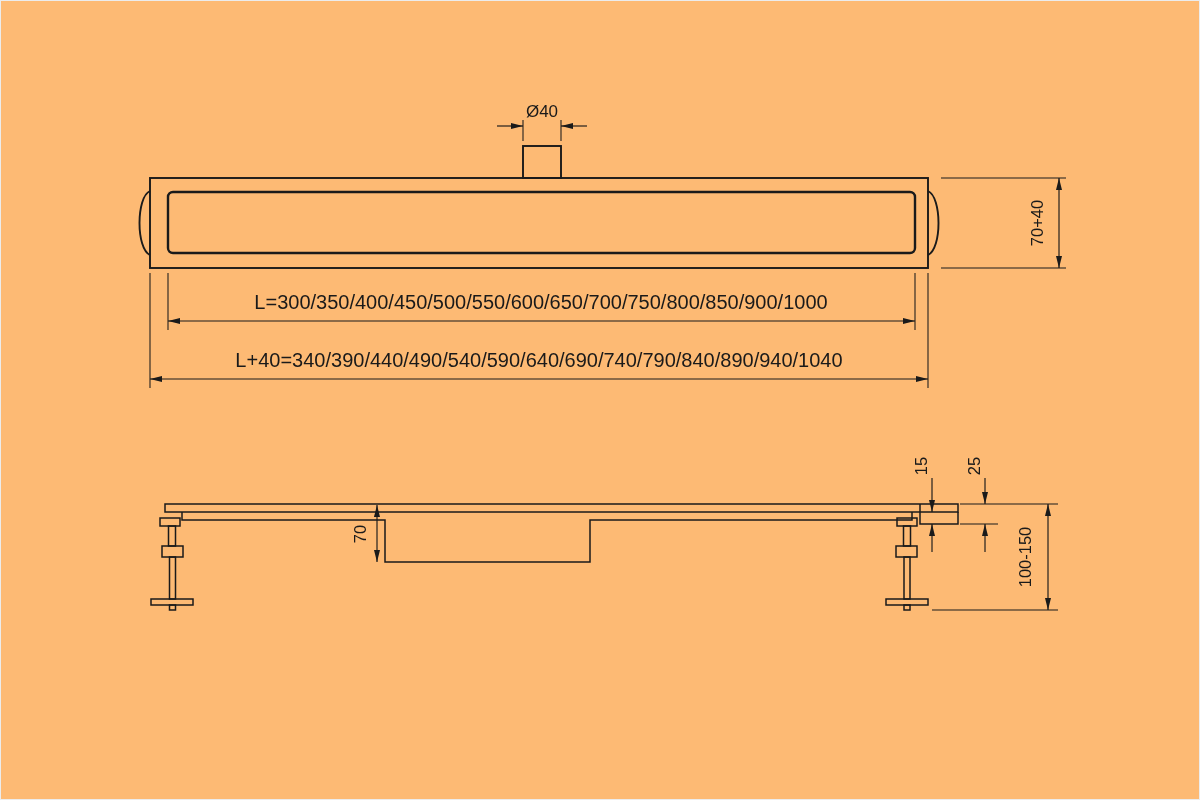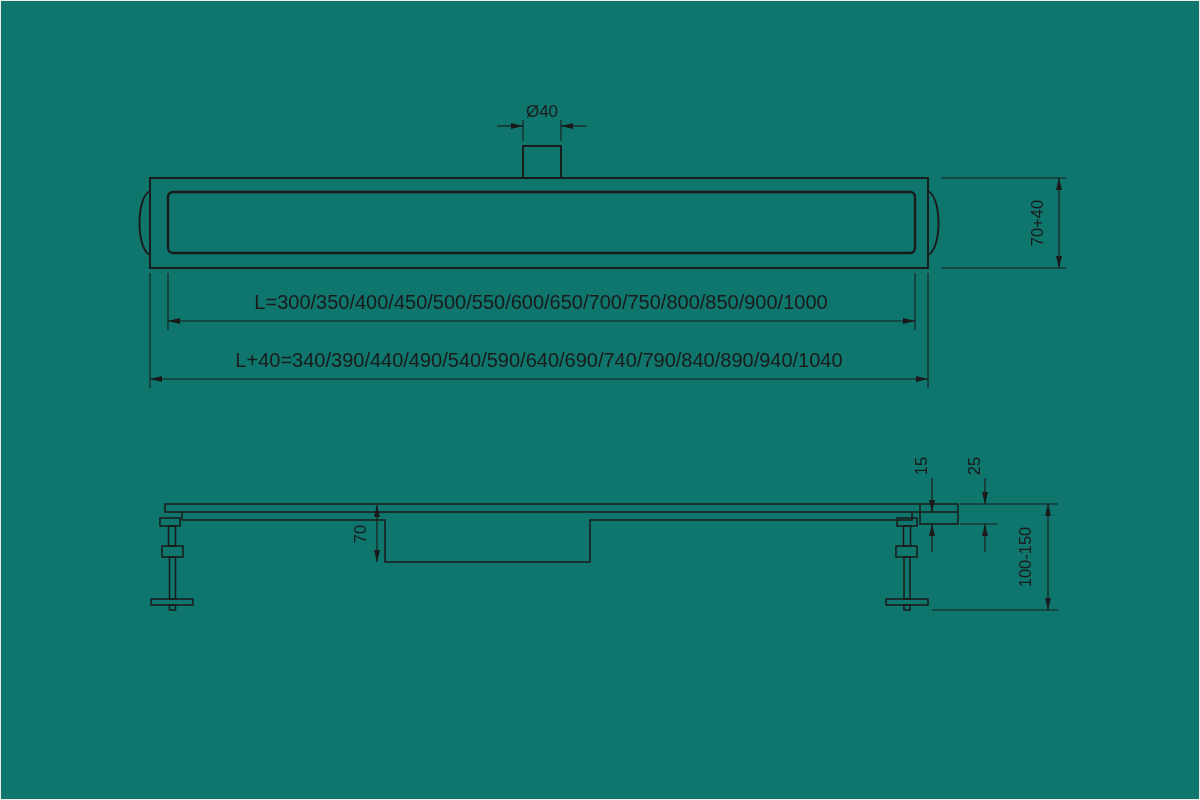--- a/index.html
+++ b/index.html
@@ -1,17 +1,17 @@
 <!DOCTYPE html>
 <html><head>
 <meta charset="utf-8">
 <style>
   html,body{margin:0;padding:0;background:#ffffff;}
   .canvas{
-    width:1200px;height:800px;position:relative;background:#0f766e;
+    width:1200px;height:800px;position:relative;background:#fdba74;
     box-shadow:inset 0 0 0 1px #ececec;overflow:hidden;
   }
   svg{display:block;width:100%;height:100%;}
   text{
     font-family:"Liberation Sans", sans-serif;
     fill:#1a1a1a;
   }
   .thick{stroke:#1a1a1a;stroke-width:2.4;fill:none;}
   .mid{stroke:#1a1a1a;stroke-width:1.9;fill:none;}
   .thin{stroke:#1a1a1a;stroke-width:1.5;fill:none;}

